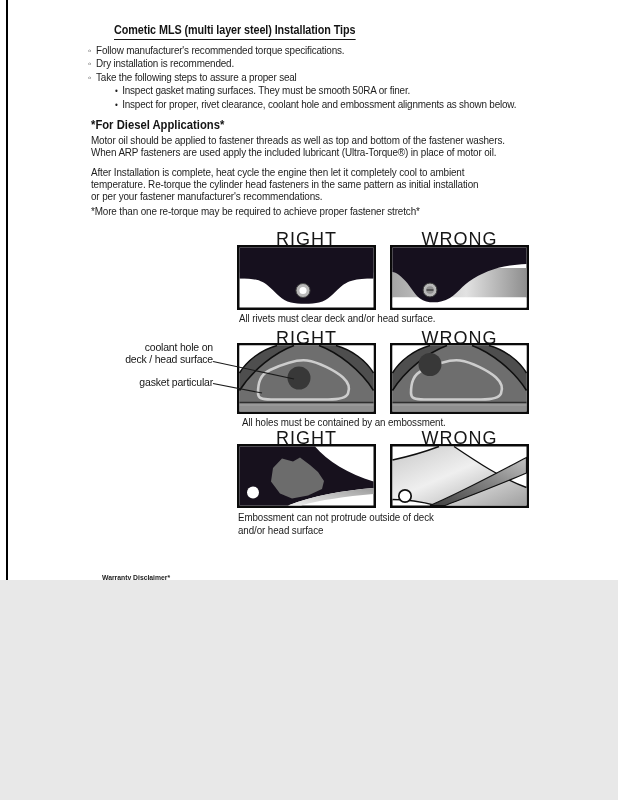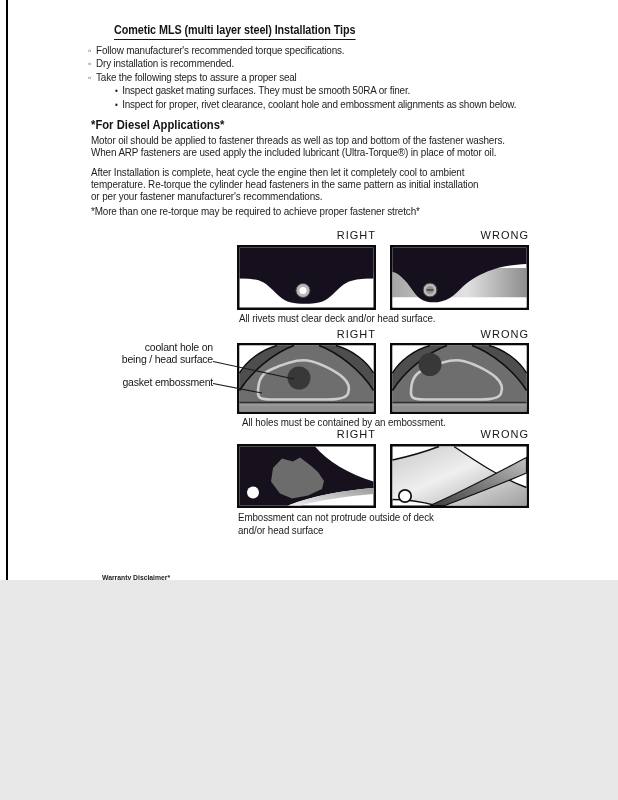--- a/index.html
+++ b/index.html
@@ -13,21 +13,21 @@
            letter-spacing:-.2px;transform:scaleX(.9);transform-origin:left top;}
   .b{white-space:nowrap;}
   .b .m{display:inline-block;width:9px;font-size:10px;}
   .b.sub{padding-left:30px;}
   .b.sub .m{width:8px;font-size:9px;}
   .heading{position:absolute;left:91px;top:118px;font-size:12.5px;font-weight:bold;color:#141414;
            white-space:nowrap;transform:scaleX(.9);transform-origin:left top;}
   .para{position:absolute;left:91px;font-size:11px;line-height:12px;letter-spacing:-.15px;
         white-space:pre-line;transform:scaleX(.9);transform-origin:left top;}
   .p1{top:134px;} .p2{top:166px;} .p3{top:205px;}
-  .rw{position:absolute;width:139px;text-align:right;font-size:11px;letter-spacing:1px;color:#161616;}
+  .rw{position:absolute;width:139px;text-align:center;font-size:18px;letter-spacing:1px;color:#161616;}
   .box{position:absolute;}
   .cap{position:absolute;font-size:11.5px;letter-spacing:-.1px;color:#1a1a1a;white-space:pre-line;
        transform:scaleX(.85);transform-origin:left top;line-height:12.5px;}
   .sidelab{position:absolute;left:103px;width:110px;text-align:right;font-size:10.5px;
            line-height:11.5px;color:#161616;white-space:pre-line;letter-spacing:-.2px;}
   .ptr{position:absolute;left:206px;top:352px;pointer-events:none;z-index:5;}
   .disc{position:absolute;left:102px;top:574px;width:418px;color:#2a2a2a;}
   .disc h4{margin:0 0 6px 0;font-size:6.8px;font-weight:bold;color:#1c1c1c;}
   .disc p{margin:0 0 6.4px 0;font-size:6.4px;line-height:1.18;white-space:pre-line;}
   .pagenum{position:absolute;left:382px;top:754px;font-size:13.5px;color:#242424;letter-spacing:.2px;}
@@ -83,22 +83,22 @@
     <circle cx="40" cy="45" r="3.8" fill="#909090"></circle>
     <line x1="36.5" y1="45" x2="43.5" y2="45" stroke="#3c3c3c" stroke-width="1.4"></line>
   </svg>
 
   <div class="cap" style="left:239px;top:312px">All rivets must clear deck and/or head surface.</div>
 
   <div class="rw" style="left:237px;top:328px">RIGHT</div>
   <div class="rw" style="left:390px;top:328px">WRONG</div>
 
   <div class="sidelab" style="top:342px">coolant hole on
-being / head surface</div>
-  <div class="sidelab" style="top:377px">gasket embossment</div>
+deck / head surface</div>
+  <div class="sidelab" style="top:377px">gasket particular</div>
 
   <svg class="box" style="left:237px;top:343px" width="139" height="71" viewBox="0 0 139 71">
     <rect x="1.25" y="1.25" width="136.5" height="68.5" fill="#fff" stroke="#0a0a0a" stroke-width="2.5"></rect>
     <rect x="2.5" y="2.5" width="134" height="66" fill="#6e6e6e"></rect>
     <rect x="2.5" y="59.5" width="134" height="9" fill="#8f8f8f"></rect>
     <line x1="2.5" y1="59.5" x2="136.5" y2="59.5" stroke="#2e2e2e" stroke-width="1.4"></line>
     <line x1="2.5" y1="62" x2="136.5" y2="62" stroke="#a8a8a8" stroke-width="0.8"></line>
     <path d="M2.5,2.5 H40 C24,7 10,17.5 2.5,30 Z" fill="#fff"></path>
     <path d="M40,2.5 H57 C38,9.5 15.5,27 2.5,47.5 L2.5,30 C10,17.5 24,7 40,2.5 Z" fill="#4e4e4e"></path>
     <path d="M40,2.5 C24,7 10,17.5 2.5,30" fill="none" stroke="#0f0f0f" stroke-width="1.5"></path>

